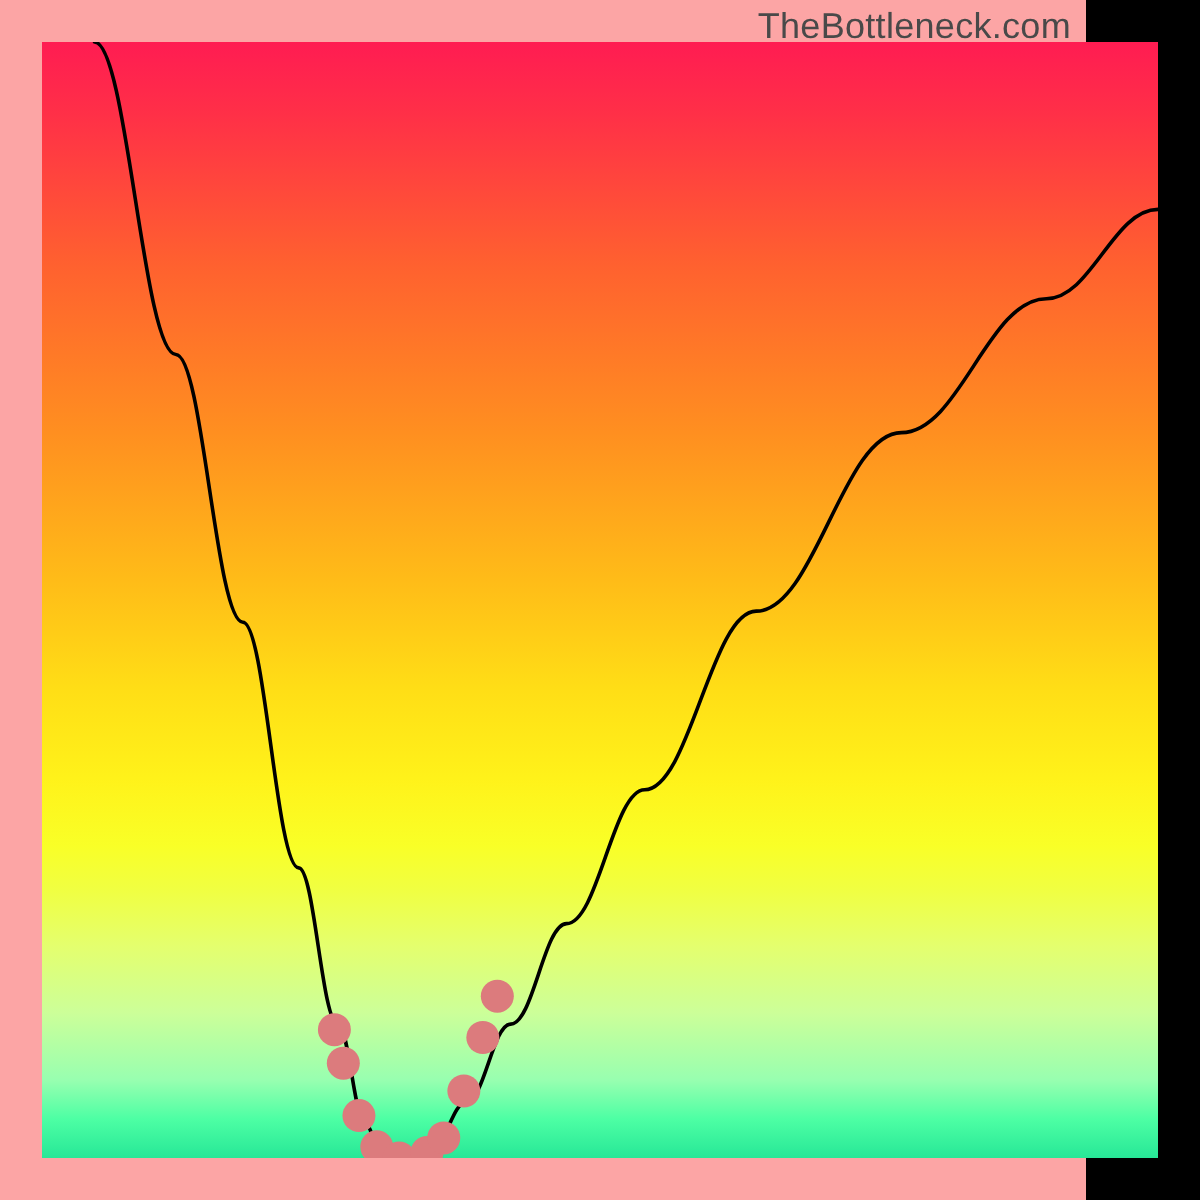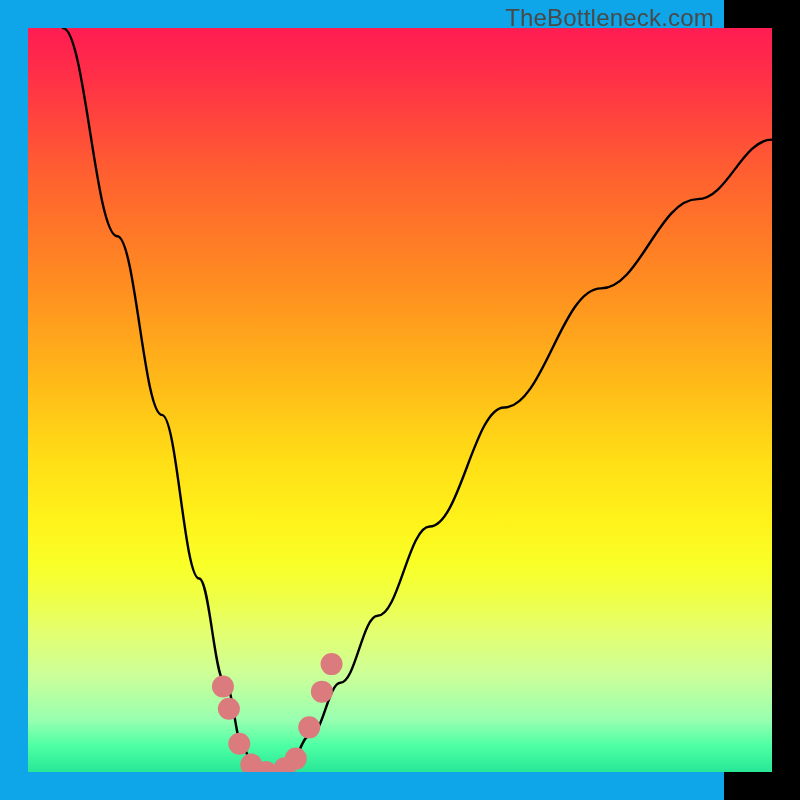--- a/index.html
+++ b/index.html
@@ -10,21 +10,21 @@
     background: #000;
     font-family: Arial, Helvetica, sans-serif;
     overflow: hidden;
   }
   .frame {
     position: absolute;
     left: 0;
     top: 0;
     width: 724px;
     height: 800px;
-    background: #0ea5e9;
+    background: #fca5a5;
   }
   .plot {
     position: absolute;
     left: 28px;
     top: 28px;
     width: 744px;
     height: 744px;
     overflow: hidden;
   }
   .watermark {

